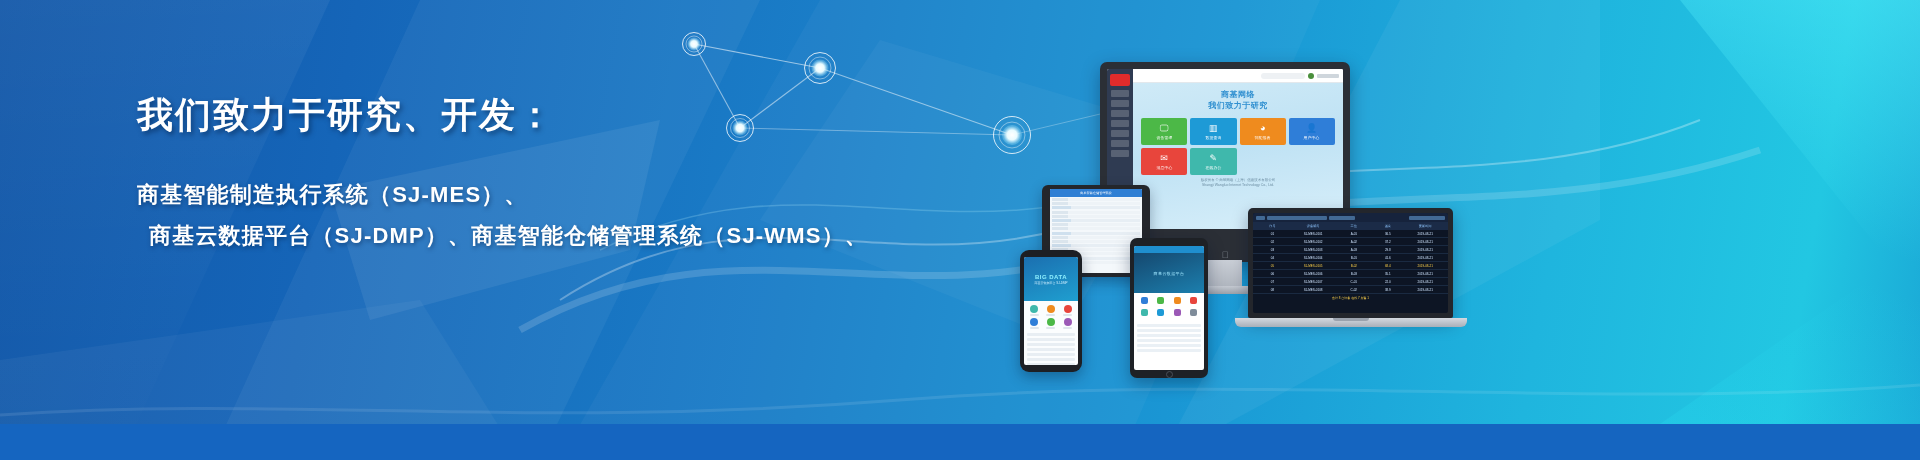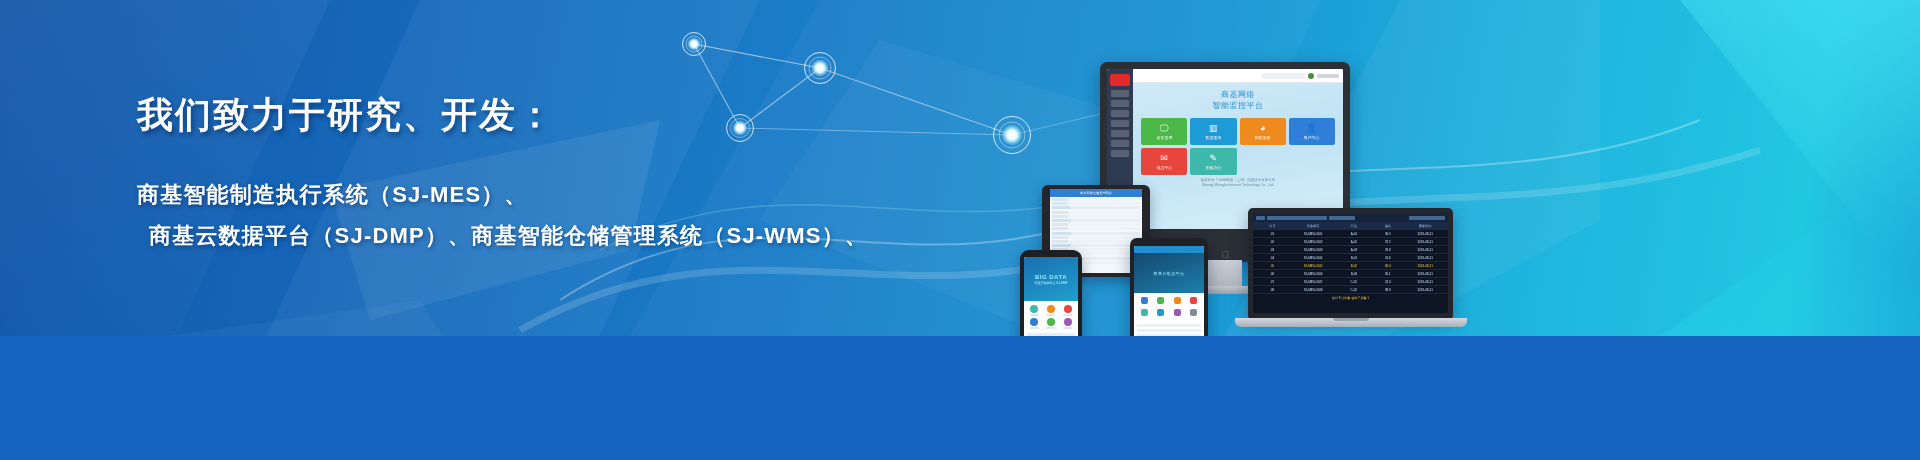--- a/index.html
+++ b/index.html
@@ -4,21 +4,21 @@
 <style>
   * { margin:0; padding:0; box-sizing:border-box; }
   html,body { width:1920px; height:460px; overflow:hidden; }
   body {
     font-family:"Liberation Sans", sans-serif;
     background:#1565c0;
   }
 
   
   .banner {
-    position:relative; width:1920px; height:336px; overflow:hidden;
+    position:relative; width:1920px; height:424px; overflow:hidden;
     background:linear-gradient(100deg,#1257a8 0%,#1565b8 18%,#1a7ec8 42%,#1a96d4 62%,#1fb5de 80%,#22c7e2 93%,#1aa8d6 100%);
   }
   
   .facet { position:absolute; pointer-events:none; }
   .f1 { left:0; top:0; width:560px; height:460px;
         background:linear-gradient(180deg,rgba(255,255,255,.055),rgba(255,255,255,0));
         clip-path:polygon(0 0, 330px 0, 120px 460px, 0 460px); }
   .f2 { left:120px; top:0; width:700px; height:460px;
         background:rgba(255,255,255,.05);
         clip-path:polygon(300px 0, 640px 0, 420px 460px, 90px 460px); }
@@ -99,21 +99,21 @@
   .sb-item { height:7px; margin:3px 4px; background:rgba(255,255,255,.2); border-radius:1px; }
   .imac-main { flex:1; display:flex; flex-direction:column; background:#fff; }
   .imac-top { height:14px; background:#fff; border-bottom:1px solid #e3e8ec; display:flex; align-items:center; justify-content:flex-end; padding-right:4px; gap:3px; }
   .search-pill { width:44px; height:6px; background:#eef1f4; border-radius:3px; }
   .mini-ic { width:6px; height:6px; border-radius:50%; background:#4a8f3c; }
   .mini-txt { width:22px; height:4px; background:#cfd6dc; border-radius:1px; }
   .imac-hero {
     flex:1; background:linear-gradient(170deg,#cfeaf7 0%,#bfe2f4 45%,#d8effa 100%);
     position:relative; padding:6px 8px;
   }
-  .hero-title { text-align:center; color:#2f8fd0; font-size:8px; font-weight:normal; line-height:11px; letter-spacing:.5px; }
+  .hero-title { text-align:center; color:#2f8fd0; font-size:8px; font-weight:bold; line-height:11px; letter-spacing:.5px; }
   .tiles { display:grid; grid-template-columns:repeat(4,1fr); gap:3px; margin-top:7px; }
   .tile { height:27px; border-radius:2px; display:flex; flex-direction:column; align-items:center; justify-content:center; gap:2px; }
   .tile .ti { font-size:9px; color:#fff; line-height:9px; }
   .tile .tl { font-size:4px; color:#fff; transform:scale(.95); letter-spacing:.2px; }
   .imac-foot-txt { text-align:center; font-size:3.5px; color:#6d8ea3; line-height:5px; padding:3px 0 2px; }
 
   
   .laptop { position:absolute; left:248px; top:168px; width:205px; height:130px; }
   .lp-lid { width:100%; height:110px; background:#23262c; border-radius:5px 5px 2px 2px; padding:5px; box-shadow:0 6px 16px rgba(0,20,50,.35); }
   .lp-screen { width:100%; height:100%; background:#0d1524; border-radius:2px; overflow:hidden; }
@@ -246,21 +246,21 @@
 
           <div class="imac-main">
             <div class="imac-top">
               <div class="search-pill"></div>
               <div class="mini-ic"></div>
               <div class="mini-txt"></div>
             </div>
             <div class="imac-hero">
               <div class="hero-title">
                 <div>商基网络</div>
-                <div>智能监控平台</div>
+                <div>我们致力于研究</div>
               </div>
               <div class="tiles">
                 <div class="tile" style="background:#4cb847;">
                   <span class="ti">🖵</span>
                   <span class="tl">设备管理</span>
                 </div>
                 <div class="tile" style="background:#1e9ad6;">
                   <span class="ti">▥</span>
                   <span class="tl">数据查询</span>
                 </div>

